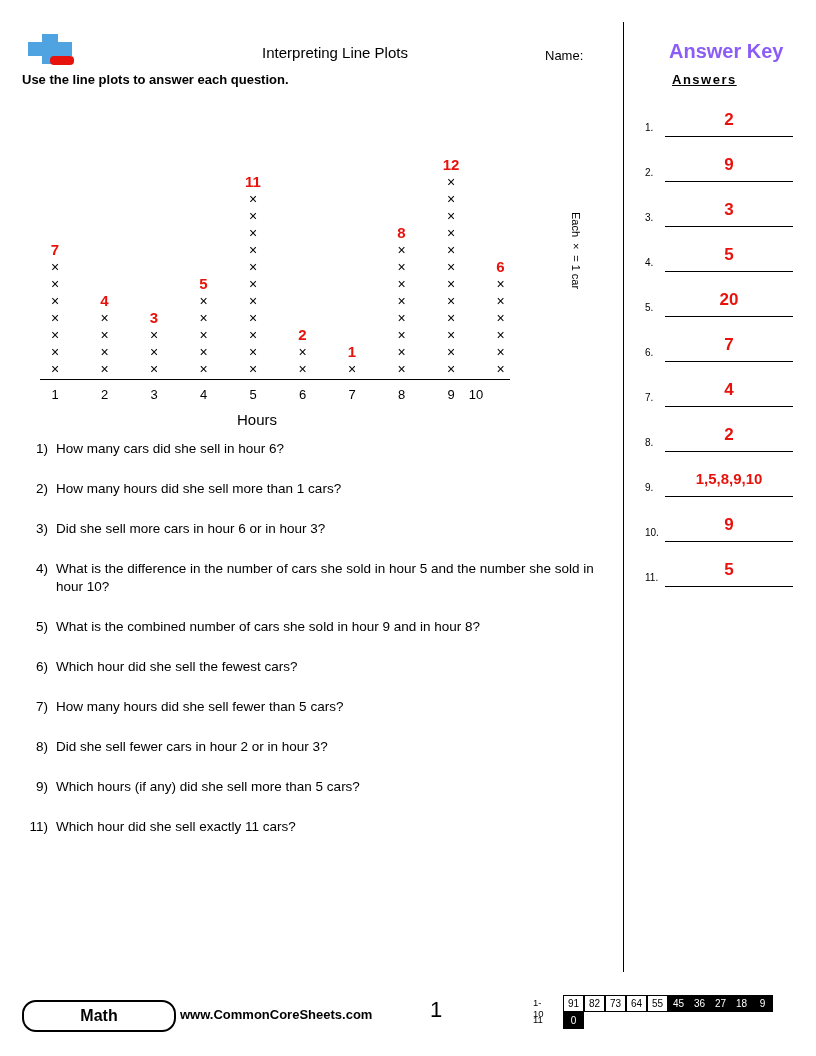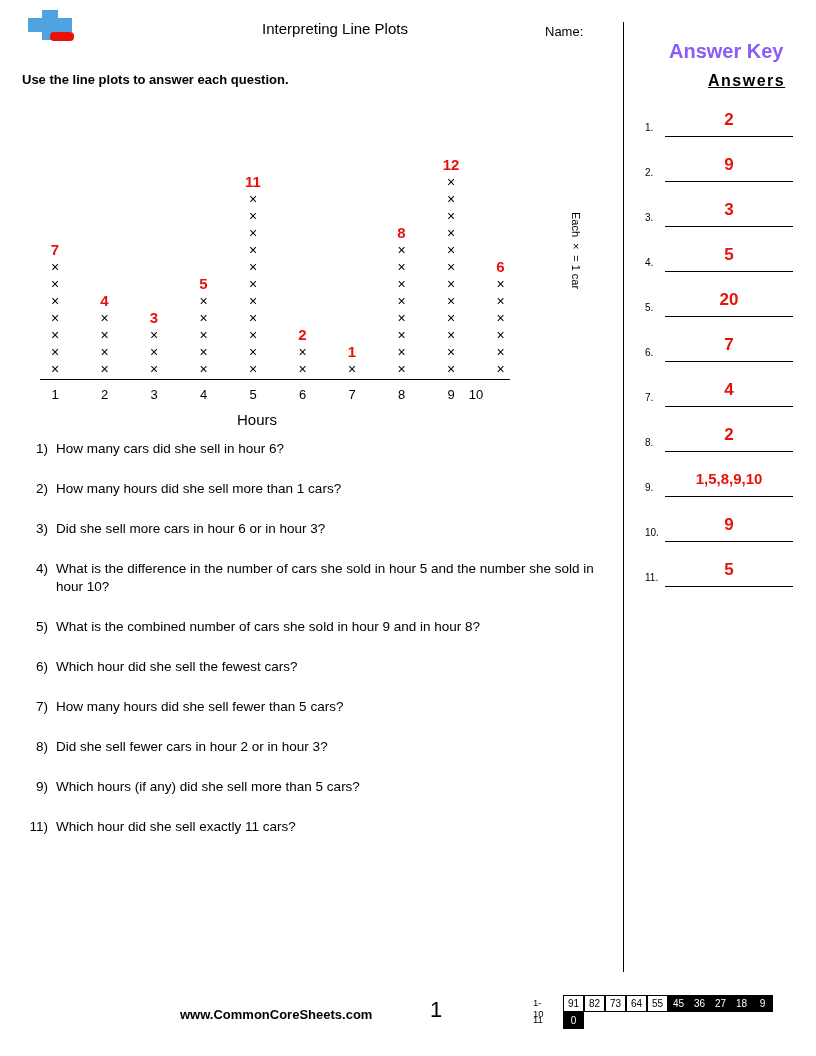--- a/index.html
+++ b/index.html
@@ -5,21 +5,21 @@
   html,body{margin:0;padding:0;}
   body{
     width:816px;height:1056px;
     font-family:"Liberation Sans", sans-serif;
     background:#ffffff;color:#000000;
     position:relative;overflow:hidden;
   }
   .page{position:absolute;left:0;top:0;width:816px;height:1056px;}
 
   
-  .header{position:absolute;left:20px;top:8px;width:600px;height:40px;}
+  .header{position:absolute;left:20px;top:32px;width:600px;height:40px;}
   .logo{position:absolute;left:0;top:0;width:62px;height:38px;}
   .title{
     position:absolute;left:150px;top:12px;width:330px;
     text-align:center;font-size:15px;color:#000;
   }
   .name-label{position:absolute;left:525px;top:16px;font-size:13px;}
 
   .instructions{
     position:absolute;left:22px;top:72px;font-size:13px;font-weight:bold;
   }
@@ -30,22 +30,22 @@
   }
 
   
   .answer-key{
     position:absolute;left:645px;top:40px;width:160px;
     font-size:20px;font-weight:bold;color:#8b5cf6;
     font-family:"Liberation Sans",sans-serif;
     margin-left:24px;
   }
   .answers-title{
-    position:absolute;left:672px;top:72px;font-size:16px;font-weight:bold;
-    letter-spacing:1.5px;text-decoration:underline;margin-left:36px;
+    position:absolute;left:672px;top:72px;font-size:13px;font-weight:bold;
+    letter-spacing:1.5px;text-decoration:underline;
   }
   .ans-row{position:absolute;left:645px;width:150px;height:34px;}
   .ans-num{position:absolute;left:0;top:12px;font-size:10px;}
   .ans-line{
     position:absolute;left:20px;top:26px;width:128px;height:1px;background:#000;
   }
   .ans-val{
     position:absolute;left:20px;top:0;width:128px;text-align:center;
     font-size:17px;font-weight:bold;color:#e8120c;
   }
@@ -322,20 +322,21 @@
       <span class="n">9)</span>
       <span class="t">Which hours (if any) did she sell more than 5 cars?</span>
     </div>
     <div class="q">
       <span class="n">11)</span>
       <span class="t">Which hour did she sell exactly 11 cars?</span>
     </div>
   </div>
 
   <div class="footer">
+    <div class="math-badge">Math</div>
     <div class="site">www.CommonCoreSheets.com</div>
     <div class="pagenum">1</div>
     <div class="scale">
       <span class="scale-label">1-10</span>
       <span class="scale-label2">11</span>
       <span id="scale-cells"><span class="cell" style="left: 30px;">91</span><span class="cell" style="left: 51px;">82</span><span class="cell" style="left: 72px;">73</span><span class="cell" style="left: 93px;">64</span><span class="cell" style="left: 114px;">55</span><span class="cell hl" style="left: 135px;">45</span><span class="cell hl" style="left: 156px;">36</span><span class="cell hl" style="left: 177px;">27</span><span class="cell hl" style="left: 198px;">18</span><span class="cell hl" style="left: 219px;">9</span><span class="cell r2 hl" style="left: 30px;">0</span></span>
     </div>
   </div>
 
 </div>

